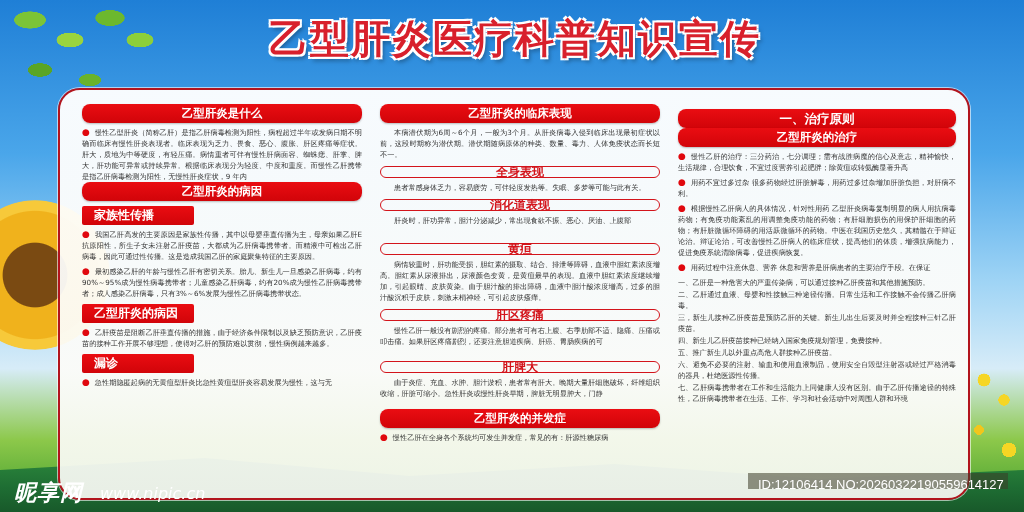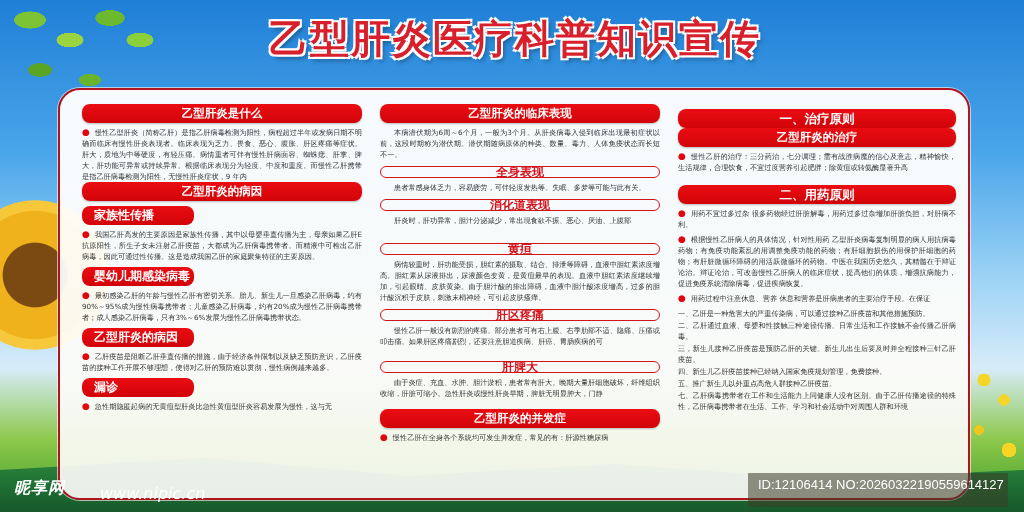--- a/index.html
+++ b/index.html
@@ -59,43 +59,43 @@
 
   .bar-red {
     background: linear-gradient(180deg, #ea0d12, #d10409);
     color: #fff; border-radius: 8px; height: 19px;
     font-size: 11.5px; font-weight: bold; text-align: center; line-height: 19px;
     box-shadow: 0 1px 2px rgba(0,0,0,0.25);
   }
   .tab-red {
     display: inline-block; width: 112px; height: 19px;
     background: linear-gradient(180deg, #ea0d12, #d10409);
-    color: #fff; border-radius: 8px; font-size: 12px; font-weight: bold;
+    color: #fff; border-radius: 2px; font-size: 12px; font-weight: bold;
     padding-left: 12px; line-height: 19px; margin-top: 5px;
   }
   .outline-bar {
     border: 1.5px solid #d3141b; border-radius: 6px; height: 12px;
     color: #d3141b; font-size: 12px; font-weight: bold; text-align: center; line-height: 10px;
     margin-top: 6px;
   }
   .txt {
     font-size: 7.2px; line-height: 11px; color: #333; margin-top: 4px; text-align: justify;
   }
   .txt.indent { text-indent: 14px; }
   .dot { color: #e0080e; font-size: 9px; margin-right: 5px; }
 
   .watermark-logo {
-    position: absolute; left: 14px; top: 478px; font-size: 16px; font-weight: bold; font-style: italic;
+    position: absolute; left: 14px; top: 478px; font-size: 22px; font-weight: bold; font-style: italic;
     color: #fff; letter-spacing: 1px;
   }
   .watermark-url {
     position: absolute; left: 100px; top: 484px; font-size: 16px; font-weight: normal; font-style: italic; color: #fff;
   }
   .id-strip {
-    position: absolute; left: 748px; top: 473px; width: 260px; height: 34px;
+    position: absolute; left: 748px; top: 473px; width: 260px; height: 16px;
     background: rgba(60,60,40,0.55); color: #fff; font-size: 13px; line-height: 24px; padding-left: 10px;
     font-family: "Liberation Sans", sans-serif;
   }
 </style>
 </head>
 <body>
 
 <div class="leaves"></div>
 <div class="sunflower"></div>
 <div class="right-flowers"></div>
@@ -108,21 +108,20 @@
   <div class="col col1">
     <div class="bar-red">乙型肝炎是什么</div>
     <div class="txt">
       <span class="dot">●</span><span>慢性乙型肝炎（简称乙肝）是指乙肝病毒检测为阳性，病程超过半年或发病日期不明确而临床有慢性肝炎表现者。临床表现为乏力、畏食、恶心、腹胀、肝区疼痛等症状。肝大，质地为中等硬度，有轻压痛。病情重者可伴有慢性肝病面容、蜘蛛痣、肝掌、脾大，肝功能可异常或持续异常。根据临床表现分为轻度、中度和重度。而慢性乙肝携带是指乙肝病毒检测为阳性，无慢性肝炎症状，9 年内</span>
     </div>
     <div class="bar-red" style="">乙型肝炎的病因</div>
     <div class="tab-red">家族性传播</div>
     <div class="txt">
       <span class="dot">●</span><span>我国乙肝高发的主要原因是家族性传播，其中以母婴垂直传播为主，母亲如果乙肝E抗原阳性，所生子女未注射乙肝疫苗，大都成为乙肝病毒携带者。而精液中可检出乙肝病毒，因此可通过性传播。这是造成我国乙肝的家庭聚集特征的主要原因。</span>
     </div>
-    <div class="tab-red">婴幼儿期感染病毒</div>
     <div class="txt">
       <span class="dot">●</span><span>最初感染乙肝的年龄与慢性乙肝有密切关系。胎儿、新生儿一旦感染乙肝病毒，约有90%～95%成为慢性病毒携带者；儿童感染乙肝病毒，约有20%成为慢性乙肝病毒携带者；成人感染乙肝病毒，只有3%～6%发展为慢性乙肝病毒携带状态。</span>
     </div>
     <div class="tab-red">乙型肝炎的病因</div>
     <div class="txt">
       <span class="dot">●</span><span>乙肝疫苗是阻断乙肝垂直传播的措施，由于经济条件限制以及缺乏预防意识，乙肝疫苗的接种工作开展不够理想，使得对乙肝的预防难以贯彻，慢性病例越来越多。</span>
     </div>
     <div class="tab-red">漏诊</div>
     <div class="txt">
       <span class="dot">●</span><span>急性期隐匿起病的无黄疸型肝炎比急性黄疸型肝炎容易发展为慢性，这与无</span>
@@ -147,34 +146,34 @@
       <span class="dot">●</span><span>慢性乙肝在全身各个系统均可发生并发症，常见的有：肝源性糖尿病</span>
     </div>
   </div>
 
   <div class="col col3">
     <div class="bar-red" style="margin-top:5px;font-size:12.5px">一、治疗原则</div>
     <div class="bar-red">乙型肝炎的治疗</div>
     <div class="txt">
       <span class="dot">●</span><span>慢性乙肝的治疗：三分药治，七分调理；需有战胜病魔的信心及意志，精神愉快，生活规律，合理饮食，不宜过度营养引起肥胖；除黄疸或转氨酶显著升高</span>
     </div>
-    <div class="bar-red" style="margin-top:12px;font-size:12.5px">二、用药原则</div>
     <div class="txt">
       <span class="dot">●</span><span>用药不宜过多过杂 很多药物经过肝脏解毒，用药过多过杂增加肝脏负担，对肝病不利。</span>
     </div>
     <div class="txt">
       <span class="dot">●</span><span>根据慢性乙肝病人的具体情况，针对性用药 乙型肝炎病毒复制明显的病人用抗病毒药物；有免疫功能紊乱的用调整免疫功能的药物；有肝细胞损伤的用保护肝细胞的药物；有肝脏微循环障碍的用活跃微循环的药物。中医在我国历史悠久，其精髓在于辩证论治。辩证论治，可改善慢性乙肝病人的临床症状，提高他们的体质，增强抗病能力，促进免疫系统清除病毒，促进疾病恢复。</span>
     </div>
     <div class="txt">
       <span class="dot">●</span><span>用药过程中注意休息、营养 休息和营养是肝病患者的主要治疗手段。在保证</span>
     </div>
     <div class="txt">一、乙肝是一种危害大的严重传染病，可以通过接种乙肝疫苗和其他措施预防。</div>
     <div class="txt" style="margin-top:1px">二、乙肝通过血液、母婴和性接触三种途径传播。日常生活和工作接触不会传播乙肝病毒。</div>
     <div class="txt" style="margin-top:1px">三，新生儿接种乙肝疫苗是预防乙肝的关键。新生儿出生后要及时并全程接种三针乙肝疫苗。</div>
     <div class="txt" style="margin-top:1px">四、新生儿乙肝疫苗接种已经纳入国家免疫规划管理，免费接种。</div>
     <div class="txt" style="margin-top:1px">五、推广新生儿以外重点高危人群接种乙肝疫苗。</div>
+    <div class="txt" style="margin-top:1px">六、避免不必要的注射、输血和使用血液制品，使用安全自毁型注射器或经过严格消毒的器具，杜绝医源性传播。</div>
     <div class="txt" style="margin-top:1px">七、乙肝病毒携带者在工作和生活能力上同健康人没有区别。由于乙肝传播途径的特殊性，乙肝病毒携带者在生活、工作、学习和社会活动中对周围人群和环境</div>
   </div>
 </div>
 
 <div class="watermark-logo">昵享网</div>
 <div class="watermark-url">www.nipic.cn</div>
 <div class="id-strip">ID:12106414 NO:20260322190559614127</div>
 
 </body></html>

